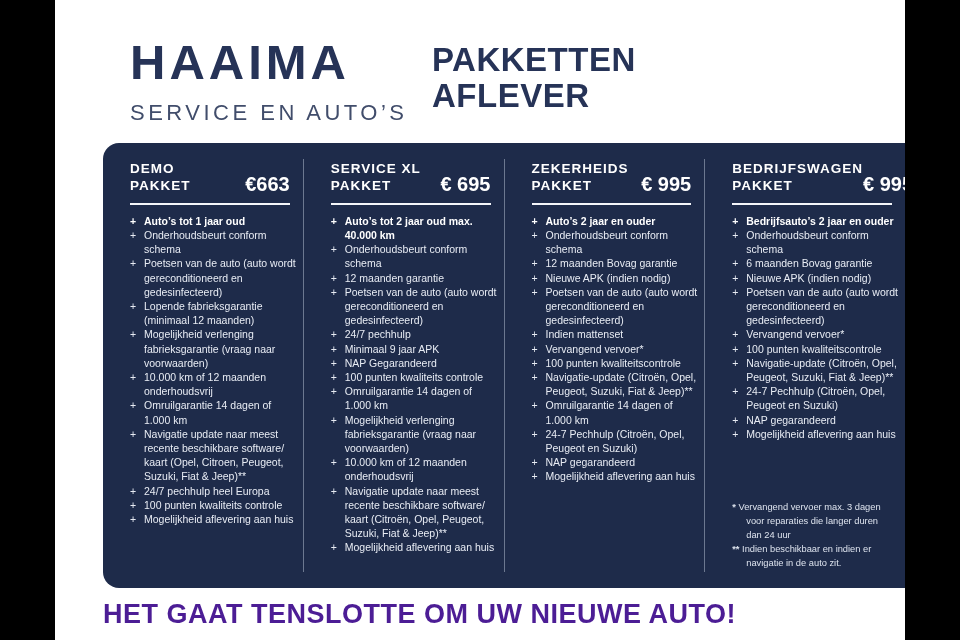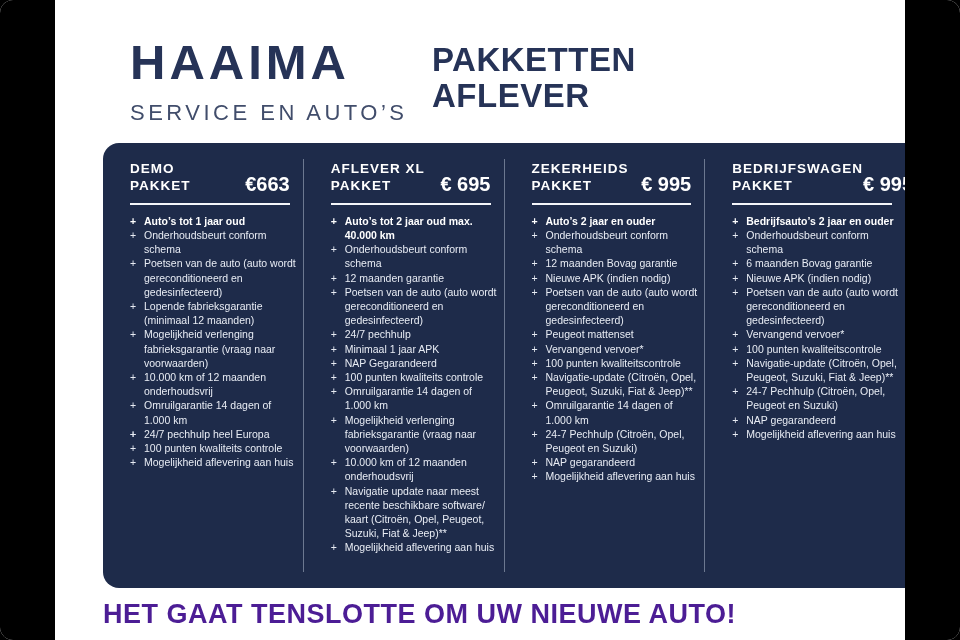--- a/index.html
+++ b/index.html
@@ -1,17 +1,17 @@
 <!DOCTYPE html>
 <html><head>
 <meta charset="utf-8">
 <style>
   html,body{margin:0;padding:0;}
   body{width:960px;height:640px;background:#000;font-family:"Liberation Sans",sans-serif;}
-  .stage{position:relative;width:960px;height:640px;background:#ffffff;overflow:hidden;border-radius:13px;}
+  .stage{position:relative;width:960px;height:640px;background:#ffffff;overflow:hidden;}
   .bar{position:absolute;top:0;bottom:0;width:55px;background:#000;z-index:5;}
   .bar.left{left:0;}
   .bar.right{right:0;}
 
   
   .header{position:absolute;left:130px;top:38px;display:flex;align-items:flex-start;}
   .brand{width:300px;}
   .brand-name{font-size:49px;font-weight:800;color:#263357;letter-spacing:4px;line-height:1;}
   .brand-sub{font-size:22px;font-weight:400;color:#414d6b;letter-spacing:3.5px;margin-top:13px;white-space:nowrap;}
   .page-title{position:absolute;left:302px;top:4px;font-size:33px;font-weight:800;color:#263357;line-height:1.1;letter-spacing:0.5px;}
@@ -67,42 +67,42 @@
         </div>
         <div class="pkg-rule"></div>
         <ul class="items">
           <li class="bold"><span class="plus">+</span><span class="txt">Auto’s tot 1 jaar oud</span></li>
           <li><span class="plus">+</span><span class="txt">Onderhoudsbeurt conform schema</span></li>
           <li><span class="plus">+</span><span class="txt">Poetsen van de auto (auto wordt gereconditioneerd en gedesinfecteerd)</span></li>
           <li><span class="plus">+</span><span class="txt">Lopende fabrieksgarantie (minimaal 12 maanden)</span></li>
           <li><span class="plus">+</span><span class="txt">Mogelijkheid verlenging fabrieksgarantie (vraag naar voorwaarden)</span></li>
           <li><span class="plus">+</span><span class="txt">10.000 km of 12 maanden onderhoudsvrij</span></li>
           <li><span class="plus">+</span><span class="txt">Omruilgarantie 14 dagen of 1.000 km</span></li>
-          <li><span class="plus">+</span></li>
+          <li><span class="plus">+</span><span class="txt">Navigatie update naar meest recente beschikbare software/ kaart (Opel, Citroen, Peugeot, Suzuki, Fiat &amp; Jeep)**</span></li>
           <li><span class="plus">+</span><span class="txt">24/7 pechhulp heel Europa</span></li>
           <li><span class="plus">+</span><span class="txt">100 punten kwaliteits controle</span></li>
           <li><span class="plus">+</span><span class="txt">Mogelijkheid aflevering aan huis</span></li>
         </ul>
       </div>
       <div class="pkg-col">
         <div class="pkg-head">
           <div class="pkg-name">
-            <div>AFLEVER XL</div>
+            <div>SERVICE XL</div>
             <div>PAKKET</div>
           </div>
           <div class="pkg-price">€ 695</div>
         </div>
         <div class="pkg-rule"></div>
         <ul class="items">
           <li class="bold"><span class="plus">+</span><span class="txt">Auto’s tot 2 jaar oud max. 40.000 km</span></li>
           <li><span class="plus">+</span><span class="txt">Onderhoudsbeurt conform schema</span></li>
           <li><span class="plus">+</span><span class="txt">12 maanden garantie</span></li>
           <li><span class="plus">+</span><span class="txt">Poetsen van de auto (auto wordt gereconditioneerd en gedesinfecteerd)</span></li>
           <li><span class="plus">+</span><span class="txt">24/7 pechhulp</span></li>
-          <li><span class="plus">+</span><span class="txt">Minimaal 1 jaar APK</span></li>
+          <li><span class="plus">+</span><span class="txt">Minimaal 9 jaar APK</span></li>
           <li><span class="plus">+</span><span class="txt">NAP Gegarandeerd</span></li>
           <li><span class="plus">+</span><span class="txt">100 punten kwaliteits controle</span></li>
           <li><span class="plus">+</span><span class="txt">Omruilgarantie 14 dagen of 1.000 km</span></li>
           <li><span class="plus">+</span><span class="txt">Mogelijkheid verlenging fabrieksgarantie (vraag naar voorwaarden)</span></li>
           <li><span class="plus">+</span><span class="txt">10.000 km of 12 maanden onderhoudsvrij</span></li>
           <li><span class="plus">+</span><span class="txt">Navigatie update naar meest recente beschikbare software/ kaart (Citroën, Opel, Peugeot, Suzuki, Fiat &amp; Jeep)**</span></li>
           <li><span class="plus">+</span><span class="txt">Mogelijkheid aflevering aan huis</span></li>
         </ul>
       </div>
       <div class="pkg-col">
@@ -113,21 +113,21 @@
           </div>
           <div class="pkg-price">€ 995</div>
         </div>
         <div class="pkg-rule"></div>
         <ul class="items">
           <li class="bold"><span class="plus">+</span><span class="txt">Auto’s 2 jaar en ouder</span></li>
           <li><span class="plus">+</span><span class="txt">Onderhoudsbeurt conform schema</span></li>
           <li><span class="plus">+</span><span class="txt">12 maanden Bovag garantie</span></li>
           <li><span class="plus">+</span><span class="txt">Nieuwe APK (indien nodig)</span></li>
           <li><span class="plus">+</span><span class="txt">Poetsen van de auto (auto wordt gereconditioneerd en gedesinfecteerd)</span></li>
-          <li><span class="plus">+</span><span class="txt">Peugeot mattenset</span></li>
+          <li><span class="plus">+</span><span class="txt">Indien mattenset</span></li>
           <li><span class="plus">+</span><span class="txt">Vervangend vervoer*</span></li>
           <li><span class="plus">+</span><span class="txt">100 punten kwaliteitscontrole</span></li>
           <li><span class="plus">+</span><span class="txt">Navigatie-update (Citroën, Opel, Peugeot, Suzuki, Fiat &amp; Jeep)**</span></li>
           <li><span class="plus">+</span><span class="txt">Omruilgarantie 14 dagen of 1.000 km</span></li>
           <li><span class="plus">+</span><span class="txt">24-7 Pechhulp (Citroën, Opel, Peugeot en Suzuki)</span></li>
           <li><span class="plus">+</span><span class="txt">NAP gegarandeerd</span></li>
           <li><span class="plus">+</span><span class="txt">Mogelijkheid aflevering aan huis</span></li>
         </ul>
       </div>
       <div class="pkg-col">
@@ -145,17 +145,21 @@
           <li><span class="plus">+</span><span class="txt">6 maanden Bovag garantie</span></li>
           <li><span class="plus">+</span><span class="txt">Nieuwe APK (indien nodig)</span></li>
           <li><span class="plus">+</span><span class="txt">Poetsen van de auto (auto wordt gereconditioneerd en gedesinfecteerd)</span></li>
           <li><span class="plus">+</span><span class="txt">Vervangend vervoer*</span></li>
           <li><span class="plus">+</span><span class="txt">100 punten kwaliteitscontrole</span></li>
           <li><span class="plus">+</span><span class="txt">Navigatie-update (Citroën, Opel, Peugeot, Suzuki, Fiat &amp; Jeep)**</span></li>
           <li><span class="plus">+</span><span class="txt">24-7 Pechhulp (Citroën, Opel, Peugeot en Suzuki)</span></li>
           <li><span class="plus">+</span><span class="txt">NAP gegarandeerd</span></li>
           <li><span class="plus">+</span><span class="txt">Mogelijkheid aflevering aan huis</span></li>
         </ul>
+        <div class="footnotes">
+          <div class="fn"><span class="fn-marker">* </span>Vervangend vervoer max. 3 dagen voor reparaties die langer duren dan 24 uur</div>
+          <div class="fn"><span class="fn-marker">** </span>Indien beschikbaar en indien er navigatie in de auto zit.</div>
+        </div>
       </div>
     </section>
 
   <div class="tagline">HET GAAT TENSLOTTE OM UW NIEUWE AUTO!</div>
 </div>
 
 </body></html>

